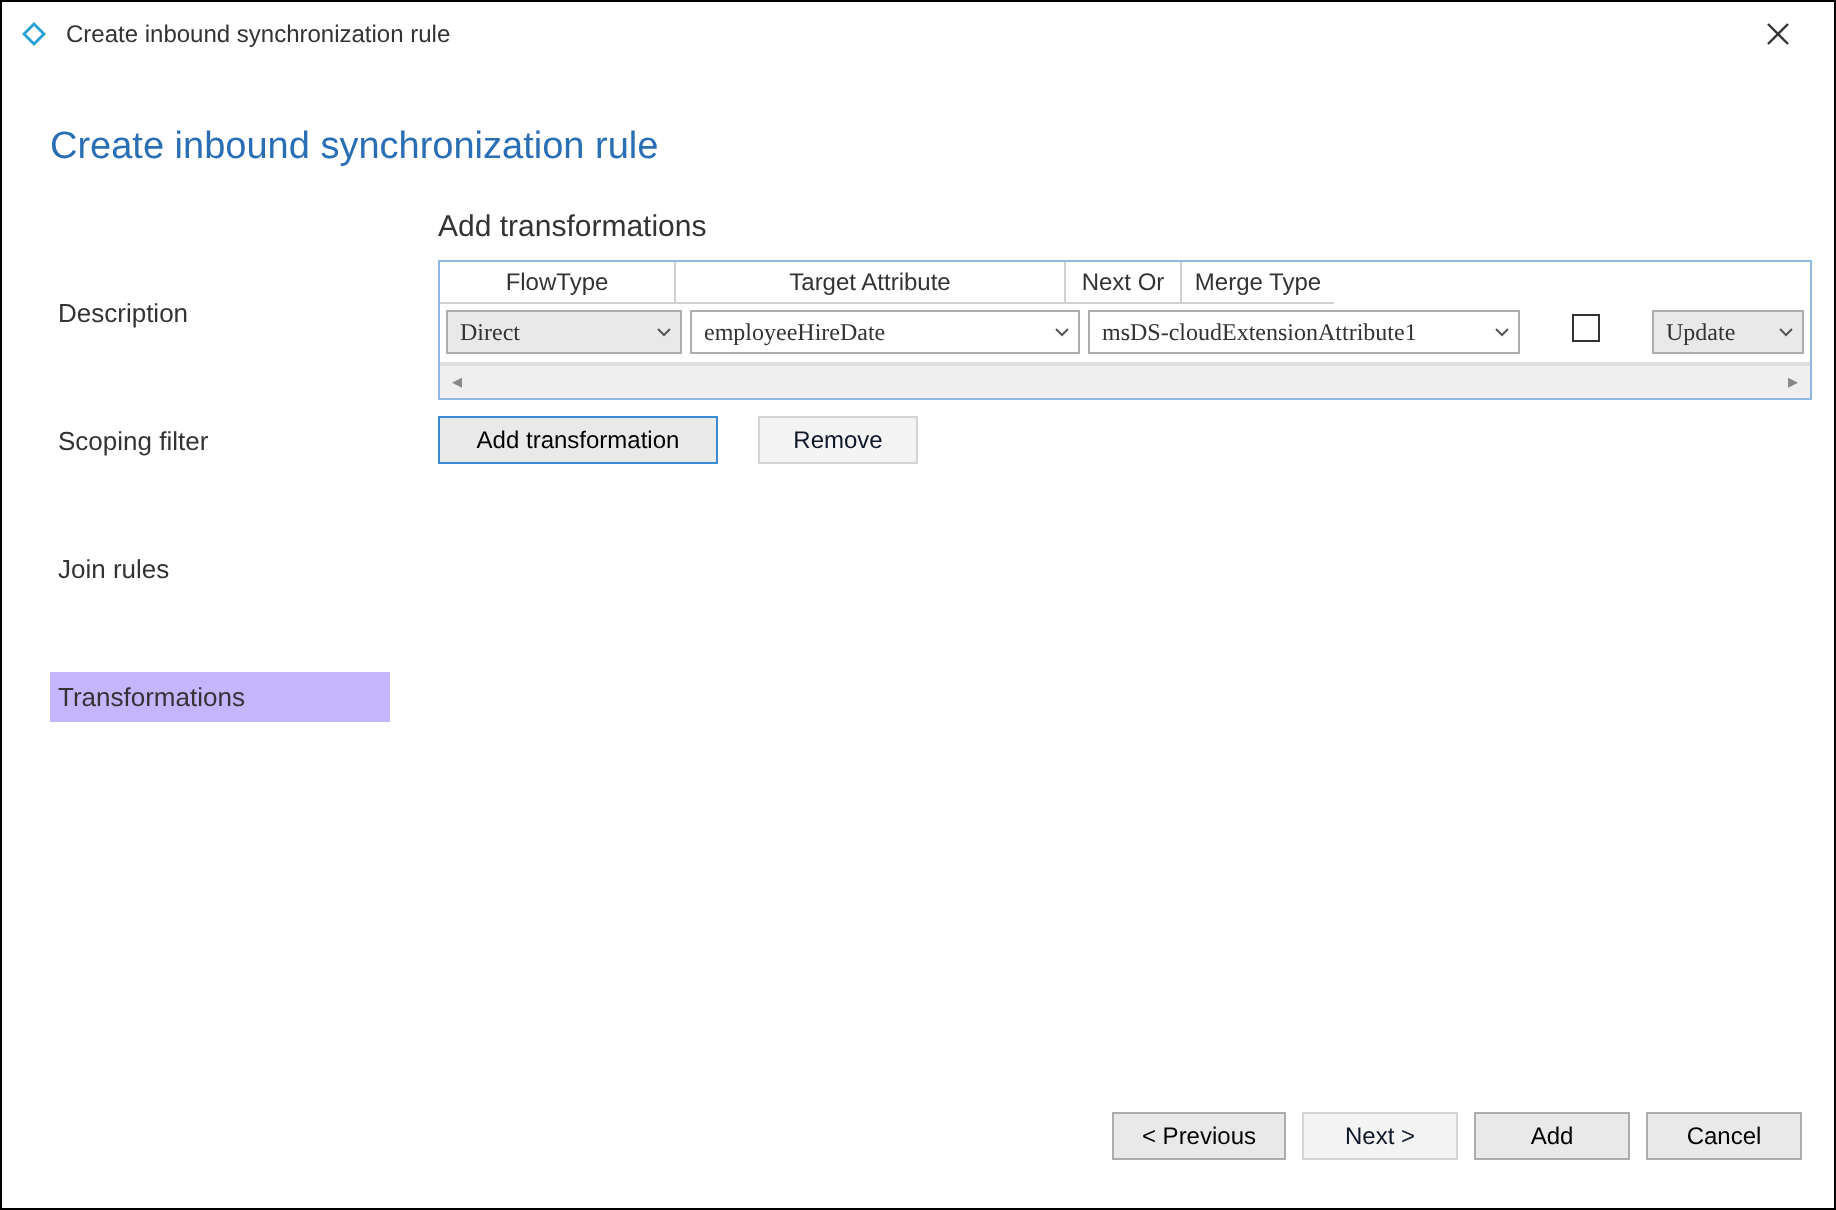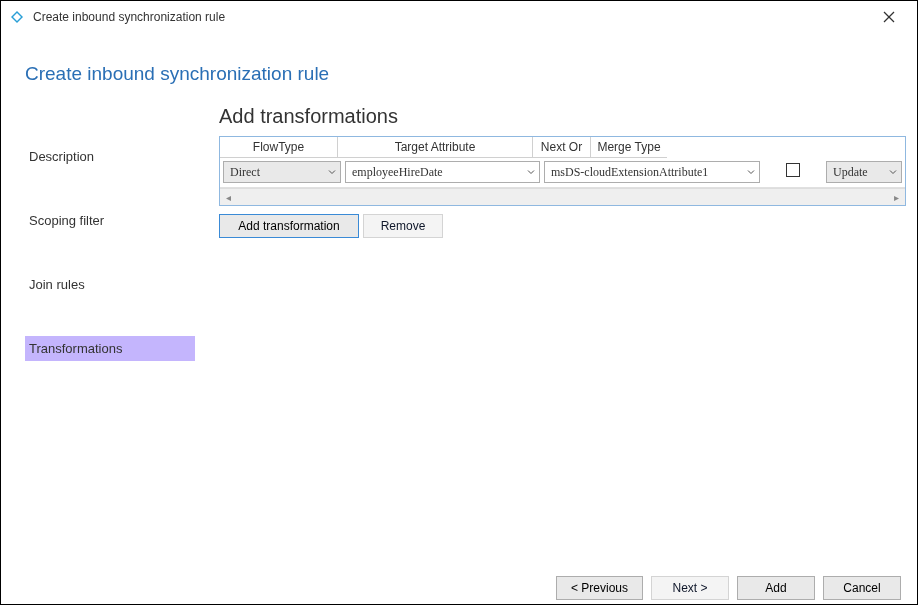--- a/index.html
+++ b/index.html
@@ -64,21 +64,21 @@
       margin-top: 39px;
     }
     .sidebar-item.selected {
       background: #c4b5fd;
     }
     .main {
       flex: 1;
       padding-left: 24px;
     }
     .section-heading {
-      font-size: 20px;
+      font-size: 15px;
       font-weight: 400;
       margin-bottom: 8px;
     }
     .grid-wrap {
       border: 1px solid #8fb8e0;
     }
     .grid-header {
       display: flex;
       background: #fff;
     }
@@ -145,21 +145,21 @@
     .hscroll .arrow {
       width: 17px; height: 17px;
       display: flex; align-items:center; justify-content:center;
       color: #888;
       font-size: 10px;
     }
     .hscroll .track { flex:1; }
     .action-buttons {
       margin-top: 8px;
       display: flex;
-      gap: 4px;
+      gap: 20px;
     }
     .btn {
       height: 24px;
       min-width: 80px;
       padding: 0 14px;
       border: 1px solid #adadad;
       background: #e9e9e9;
       font-size: 12px;
       display: inline-flex;
       align-items: center;
@@ -170,21 +170,21 @@
       border: 1px solid #3a8ad6;
     }
     .btn.disabled {
       color: #0f172a;
       background: #f4f4f4;
       border-color: #d4d4d4;
       cursor: default;
     }
     .footer {
       position: absolute;
-      bottom: 4px;
+      bottom: 24px;
       right: 16px;
       display: flex;
       gap: 8px;
     }
     .footer .btn { min-width: 78px; }
   </style>
 </head>
 <body>
 
 <div class="titlebar">

